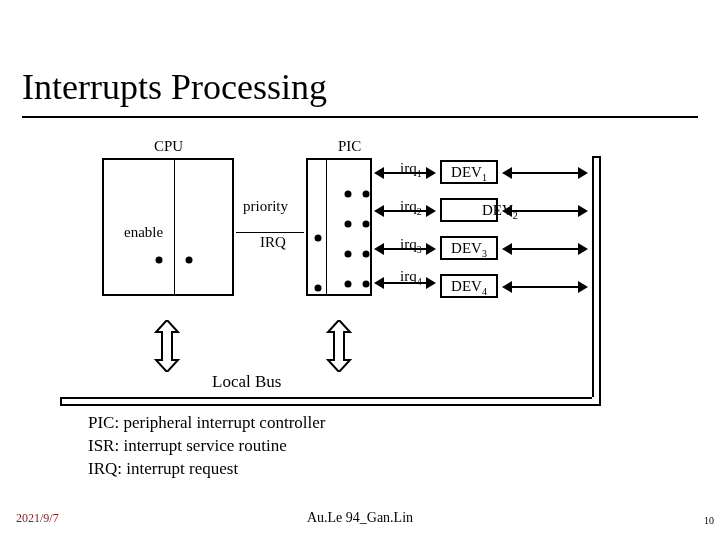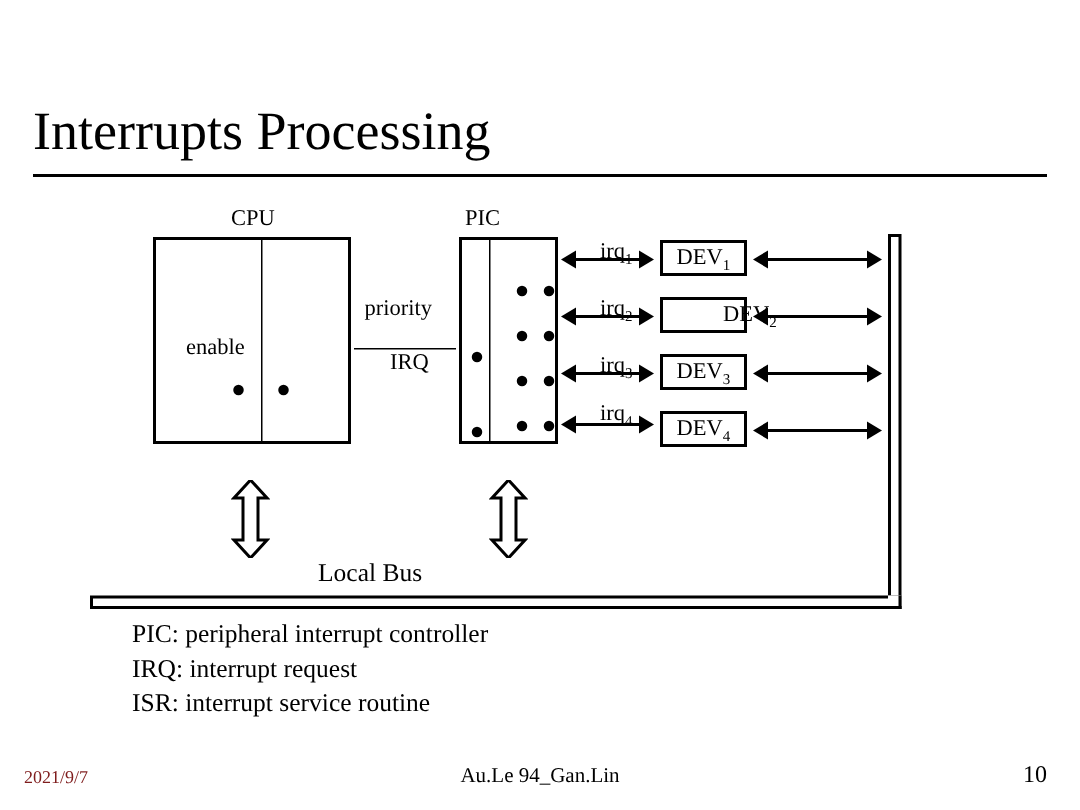--- a/index.html
+++ b/index.html
@@ -59,21 +59,21 @@
   .local-bus-lbl { position: absolute; font-size: 17px; }
   .glossary {
     position: absolute;
     left: 88px;
     top: 412px;
     font-size: 17px;
     line-height: 1.35;
   }
   .footer-date { position: absolute; left: 16px; bottom: 14px; font-size: 12px; color: #7f1d1d; }
   .footer-center { position: absolute; left: 0; right: 0; bottom: 14px; text-align: center; font-size: 14px; }
-  .footer-page { position: absolute; right: 22px; bottom: 14px; font-size: 16px; }
+  .footer-page { position: absolute; right: 6px; bottom: 14px; font-size: 10px; }
 </style>
 </head>
 <body>
 
 <div class="title">Interrupts Processing</div>
 <div class="hr"></div>
 
 <div class="diagram">
 
   <div class="busline v" style="left:570px; top:20px; height:250px;"></div>
@@ -83,21 +83,21 @@
   <div style="position:absolute; left:570px; top:261px; width:9px; height:9px; background:#fff; border-right:2px solid #000; border-bottom:2px solid #000;"></div>
 
   <div class="lbl" style="left:132px; top:2px;">CPU</div>
   <div class="box cpu-box">
     <div class="cpu-inner-line"></div>
     <div class="dot" style="left:55px; top:100px;"></div>
     <div class="dot" style="left:85px; top:100px;"></div>
   </div>
   <div class="lbl" style="left:102px; top:88px;">enable</div>
 
-  <div class="lbl" style="left:288px; top:2px;text-align:center;">PIC</div>
+  <div class="lbl" style="left:316px; top:2px;text-align:center;">PIC</div>
   <div class="box pic-box">
     <div class="pic-inner-line"></div>
     <div class="dot" style="left:10px; top:78px;"></div>
     <div class="dot" style="left:10px; top:128px;"></div>
     <div class="dot" style="left:40px; top:34px;"></div>
     <div class="dot" style="left:40px; top:64px;"></div>
     <div class="dot" style="left:40px; top:94px;"></div>
     <div class="dot" style="left:40px; top:124px;"></div>
     <div class="dot" style="left:58px; top:34px;"></div>
     <div class="dot" style="left:58px; top:64px;"></div>
@@ -171,19 +171,19 @@
         <path d="M13 0 L24 12 L18 12 L18 40 L24 40 L13 52 L2 40 L8 40 L8 12 L2 12 Z" fill="#fff" stroke="#000" stroke-width="2"></path>
       </svg>
   </div>
 
   <div class="local-bus-lbl" style="left:190px; top:236px;">Local Bus</div>
 
 </div>
 
 <div class="glossary">
   <div>PIC: peripheral interrupt controller</div>
+  <div>ISR: interrupt service routine</div>
   <div>IRQ: interrupt request</div>
-  <div>ISR: interrupt service routine</div>
 </div>
 
 <div class="footer-date">2021/9/7</div>
 <div class="footer-center">Au.Le 94_Gan.Lin</div>
 <div class="footer-page">10</div>
 
 </body></html>

